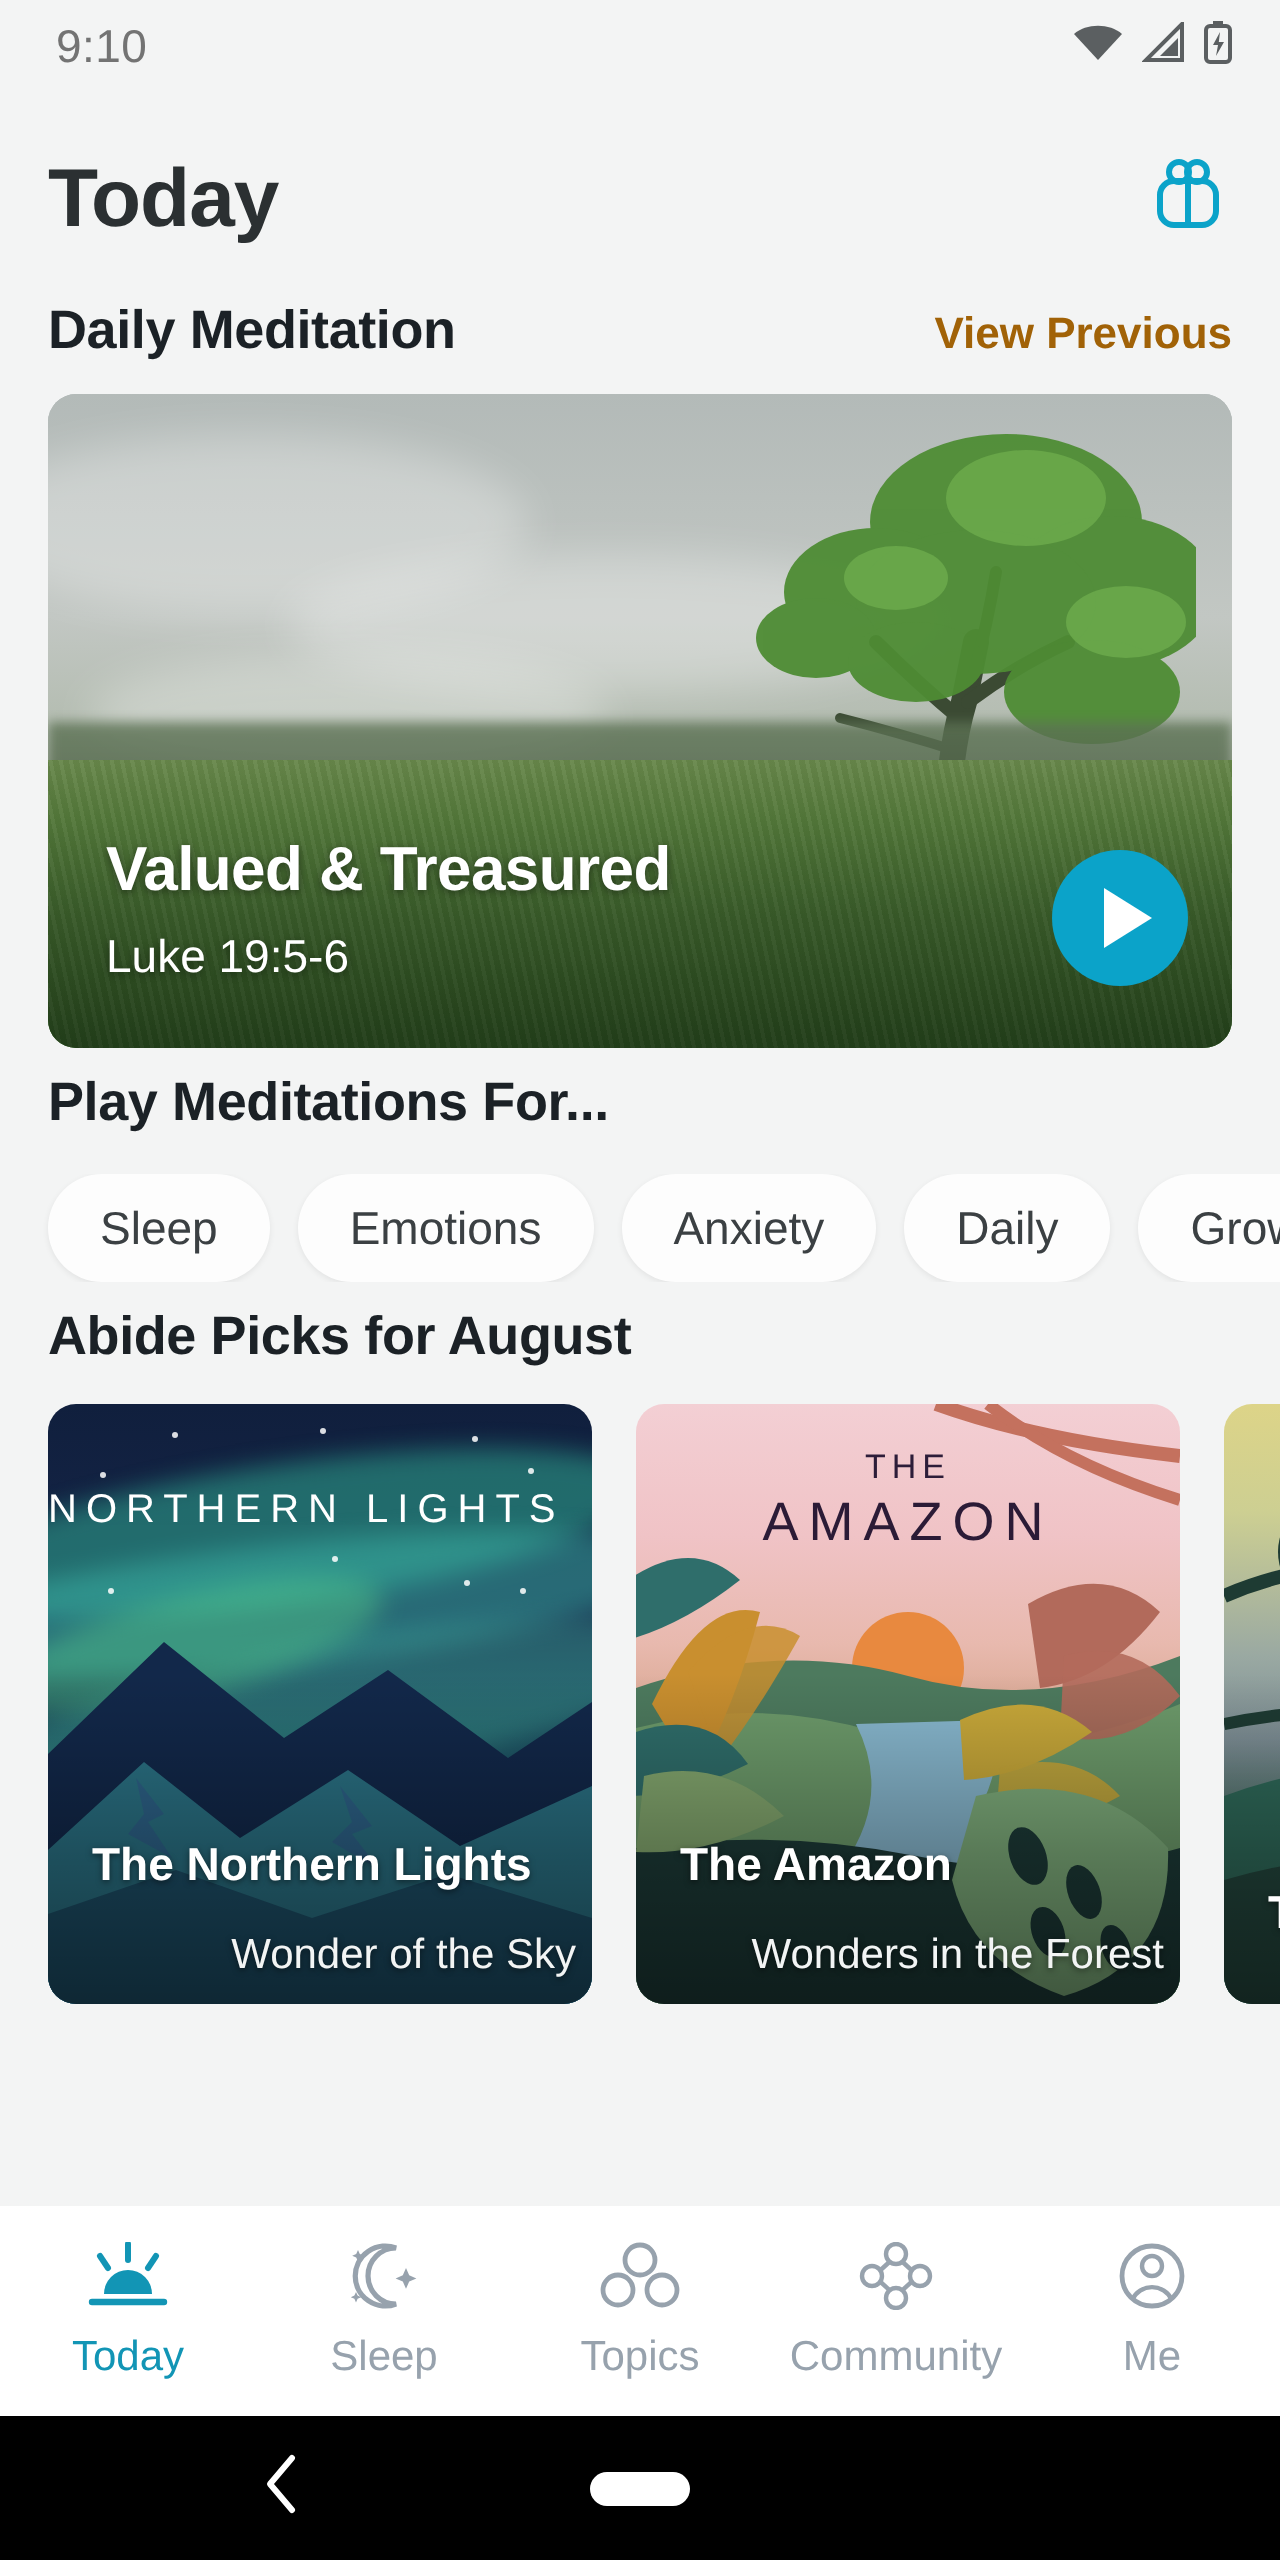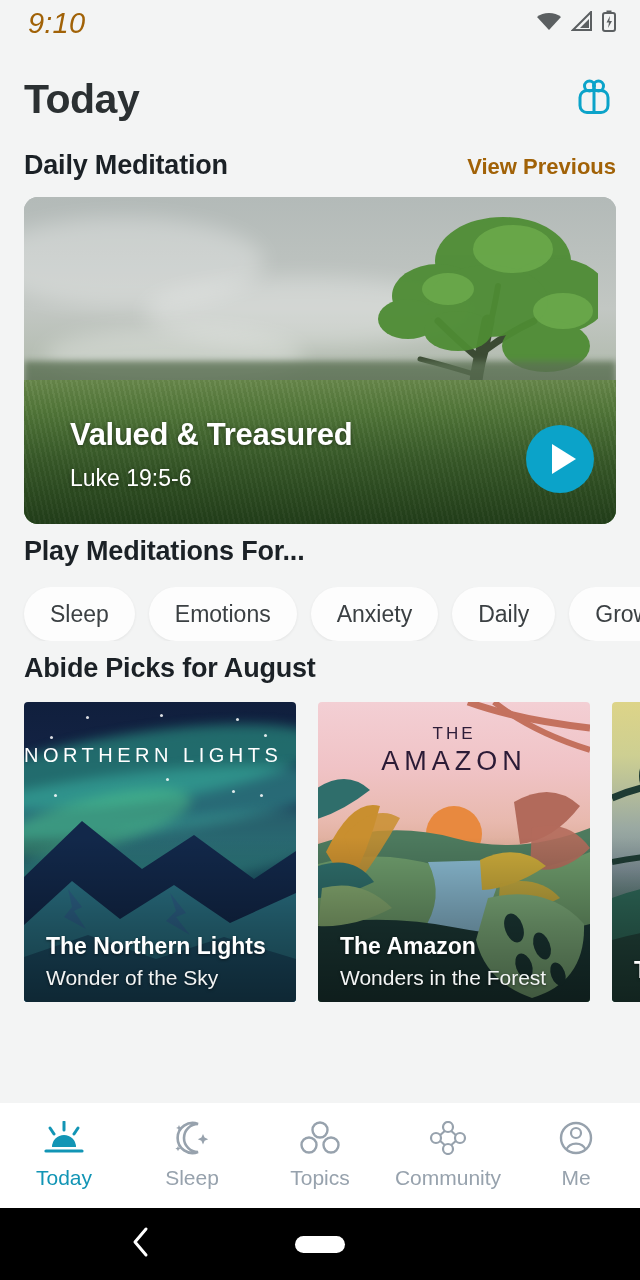--- a/index.html
+++ b/index.html
@@ -9,21 +9,21 @@
     background: #f3f4f4;
     overflow: hidden;
   }
   .phone { position: relative; width: 640px; height: 1280px; background: #f3f4f4; }
 
   
   .statusbar {
     height: 46px; display: flex; align-items: center;
     justify-content: space-between; padding: 0 24px 0 28px;
   }
-  .status-time { font-size: 29px; color: #a16207; letter-spacing: .2px; font-style: italic; }
+  .status-time { font-size: 23px; color: #737373; letter-spacing: .2px; }
   .status-icons { display: flex; align-items: center; gap: 9px; }
 
   
   .header {
     height: 78px; display: flex; align-items: center;
     justify-content: space-between; padding: 0 24px; margin-top: 14px;
   }
   .page-title { font-size: 41px; font-weight: bold; color: #2b3032; letter-spacing: -.5px; }
   .gift-btn { width: 44px; height: 44px; display: flex; align-items: center; justify-content: center; }
 
@@ -60,21 +60,21 @@
   }
   .hero-hill {
     position: absolute; left: 0; right: 0; bottom: 42%; height: 26px;
     background: #5d7355; filter: blur(3px); opacity: .8;
   }
   .tree { position: absolute; right: 18px; top: 4px; width: 300px; height: 250px; }
   .hero-scrim {
     position: absolute; left: 0; right: 0; bottom: 0; height: 50%;
     background: linear-gradient(180deg, rgba(0,0,0,0) 0%, rgba(0,0,0,.28) 60%, rgba(0,0,0,.42) 100%);
   }
-  .hero-text { position: absolute; left: 46px; bottom: 32px; }
+  .hero-text { position: absolute; left: 29px; bottom: 32px; }
   .hero-title {
     font-size: 31px; font-weight: bold; color: #fff; letter-spacing: -.3px;
     text-shadow: 0 1px 4px rgba(0,0,0,.45);
   }
   .hero-sub {
     font-size: 23px; color: #fff; margin-top: 12px;
     text-shadow: 0 1px 4px rgba(0,0,0,.45);
   }
   .play-btn {
     position: absolute; right: 22px; bottom: 31px;
@@ -100,34 +100,34 @@
     box-shadow: 0 1px 3px rgba(0,0,0,.07);
   }
 
   
   .picks {
     display: flex; gap: 22px; padding: 0 24px; margin-top: 18px;
     overflow: hidden; white-space: nowrap;
   }
   .pick {
     position: relative; flex: 0 0 auto; width: 272px; height: 300px;
-    border-radius: 4px; overflow: hidden;
+    border-radius: 14px; overflow: hidden;
   }
   .pick-scrim {
     position: absolute; left: 0; right: 0; bottom: 0; height: 55%;
     background: linear-gradient(180deg, rgba(0,0,0,0) 0%, rgba(0,0,0,.30) 55%, rgba(0,0,0,.50) 100%);
   }
   .pick-text { position: absolute; left: 22px; right: 8px; bottom: 12px; }
   .pick-title {
     font-size: 23px; font-weight: bold; color: #fff; line-height: 1.18;
     white-space: normal; text-shadow: 0 1px 3px rgba(0,0,0,.5);
   }
   .pick-sub {
-    font-size: 21px; color: #f2f4f4; margin-top: 6px;
-    white-space: normal; text-shadow: 0 1px 3px rgba(0,0,0,.5);
+    font-size: 21px; color: #f2f4f4; margin-top: 20px;
+    white-space: normal; text-shadow: 0 1px 3px rgba(0,0,0,.5); text-align: right;
   }
 
   
   .nl { position: absolute; inset: 0; background: linear-gradient(180deg,#101f3d 0%, #16264a 35%, #1d5665 62%, #246f7c 80%, #1d5f6e 100%); }
   .nl-band { position: absolute; border-radius: 50%; filter: blur(6px); }
   .nl-star { position: absolute; width: 3px; height: 3px; border-radius: 50%; background: #fff; opacity: .85; }
   .nl-label {
     position: absolute; left: 0; right: 0; top: 42px; 
     font-size: 20px; letter-spacing: 4.5px; color: #fff; font-weight: 300;
   }

